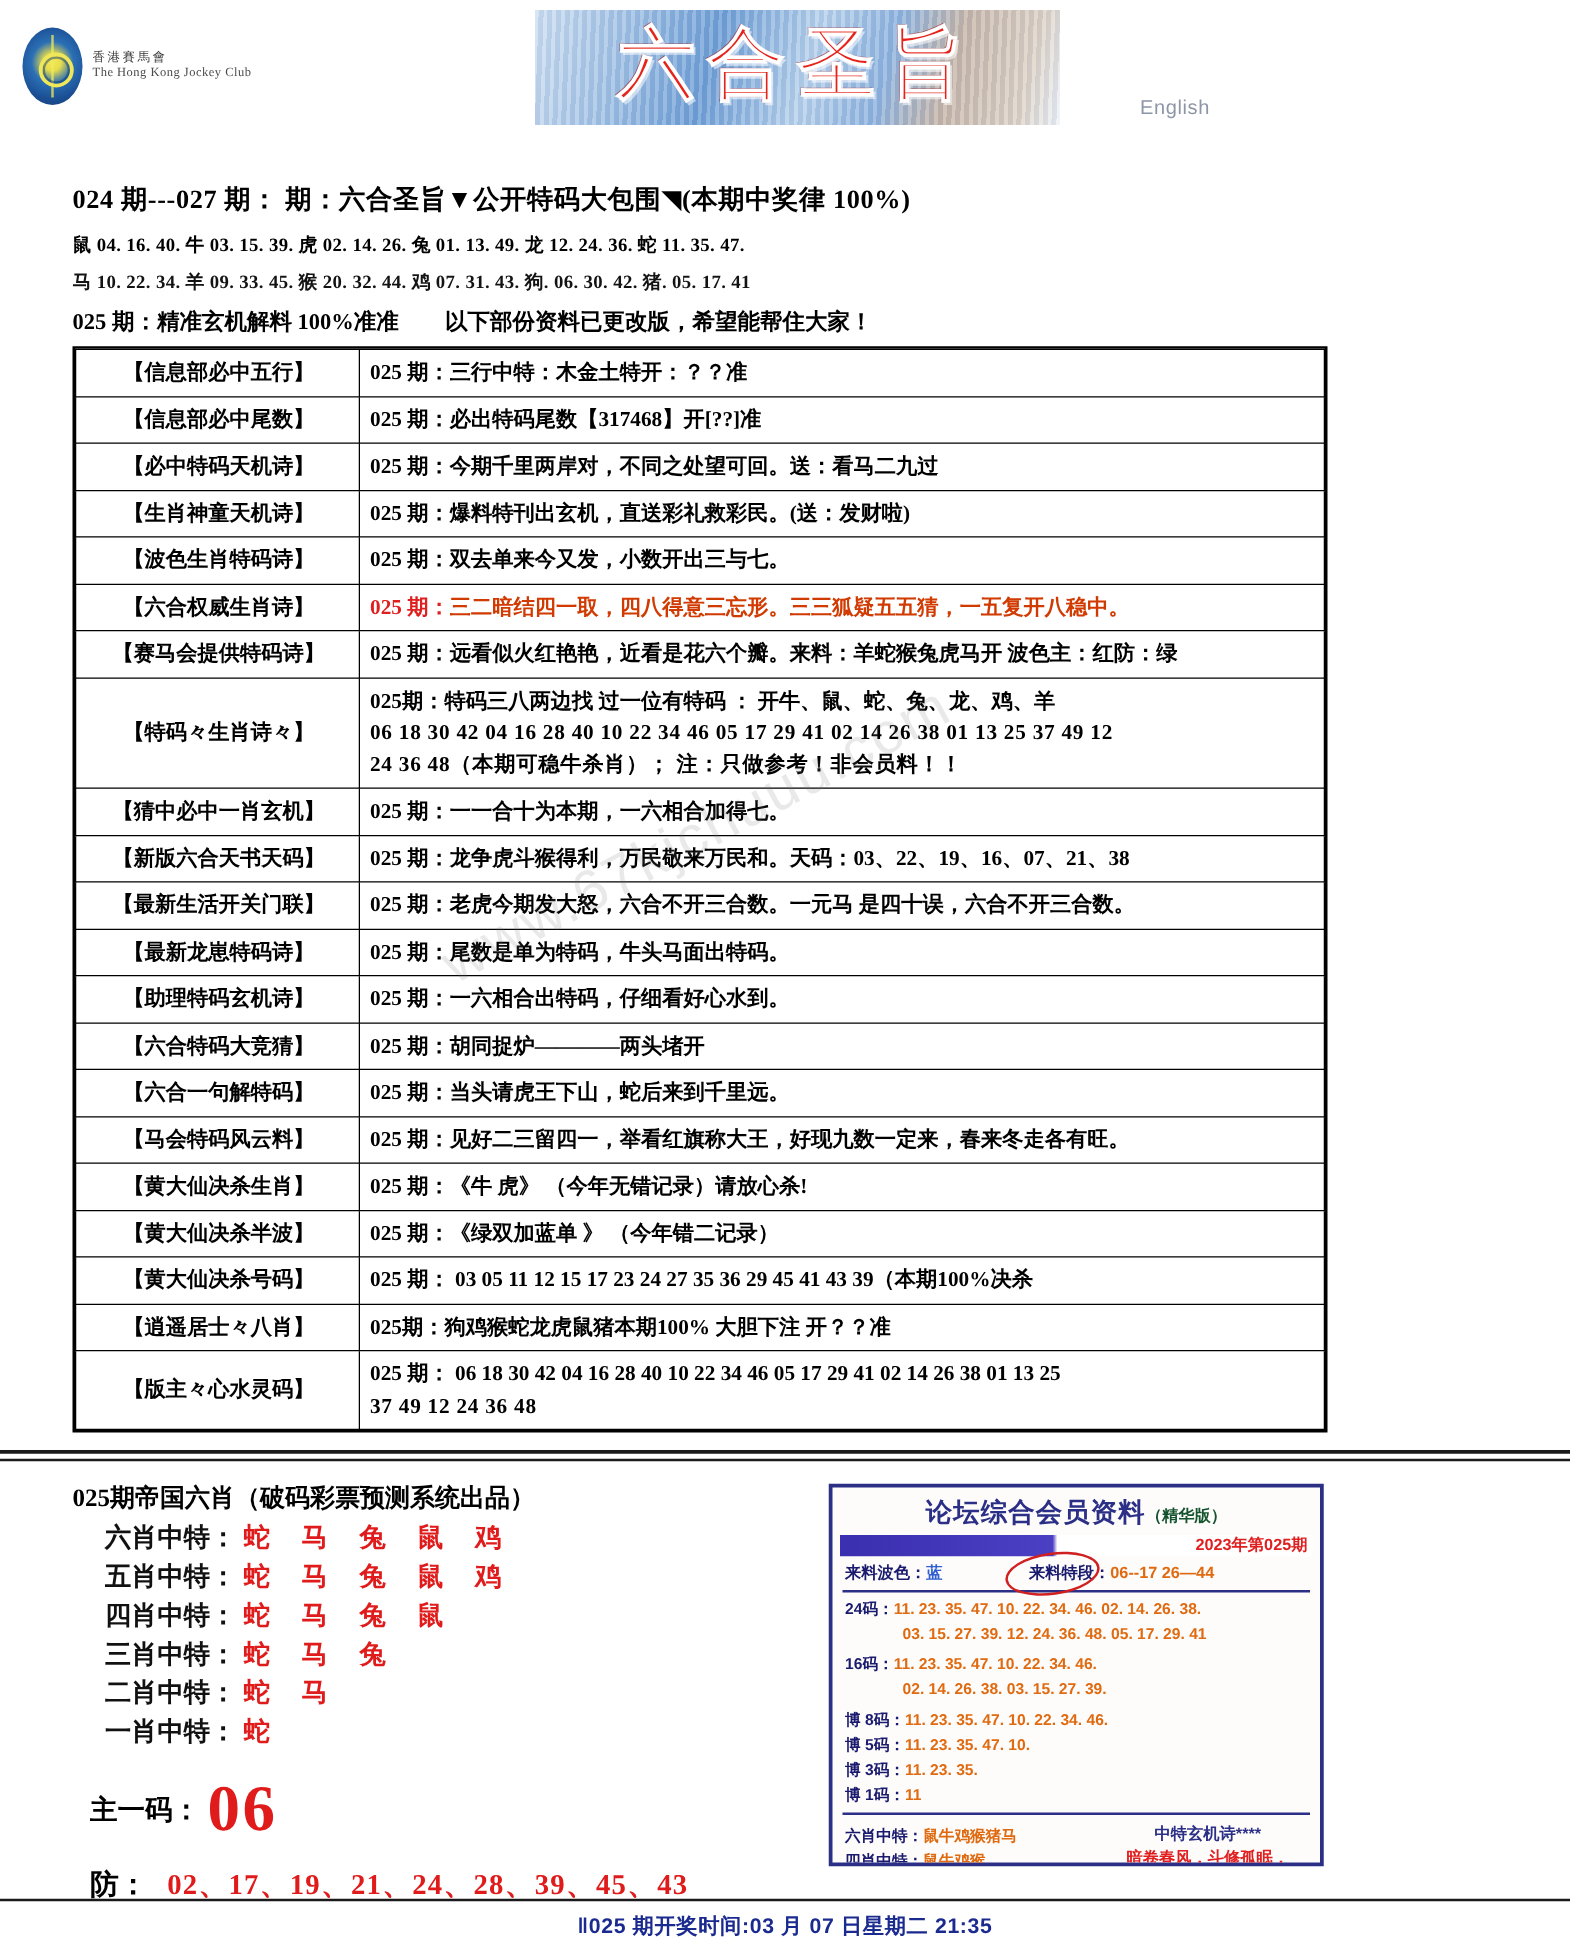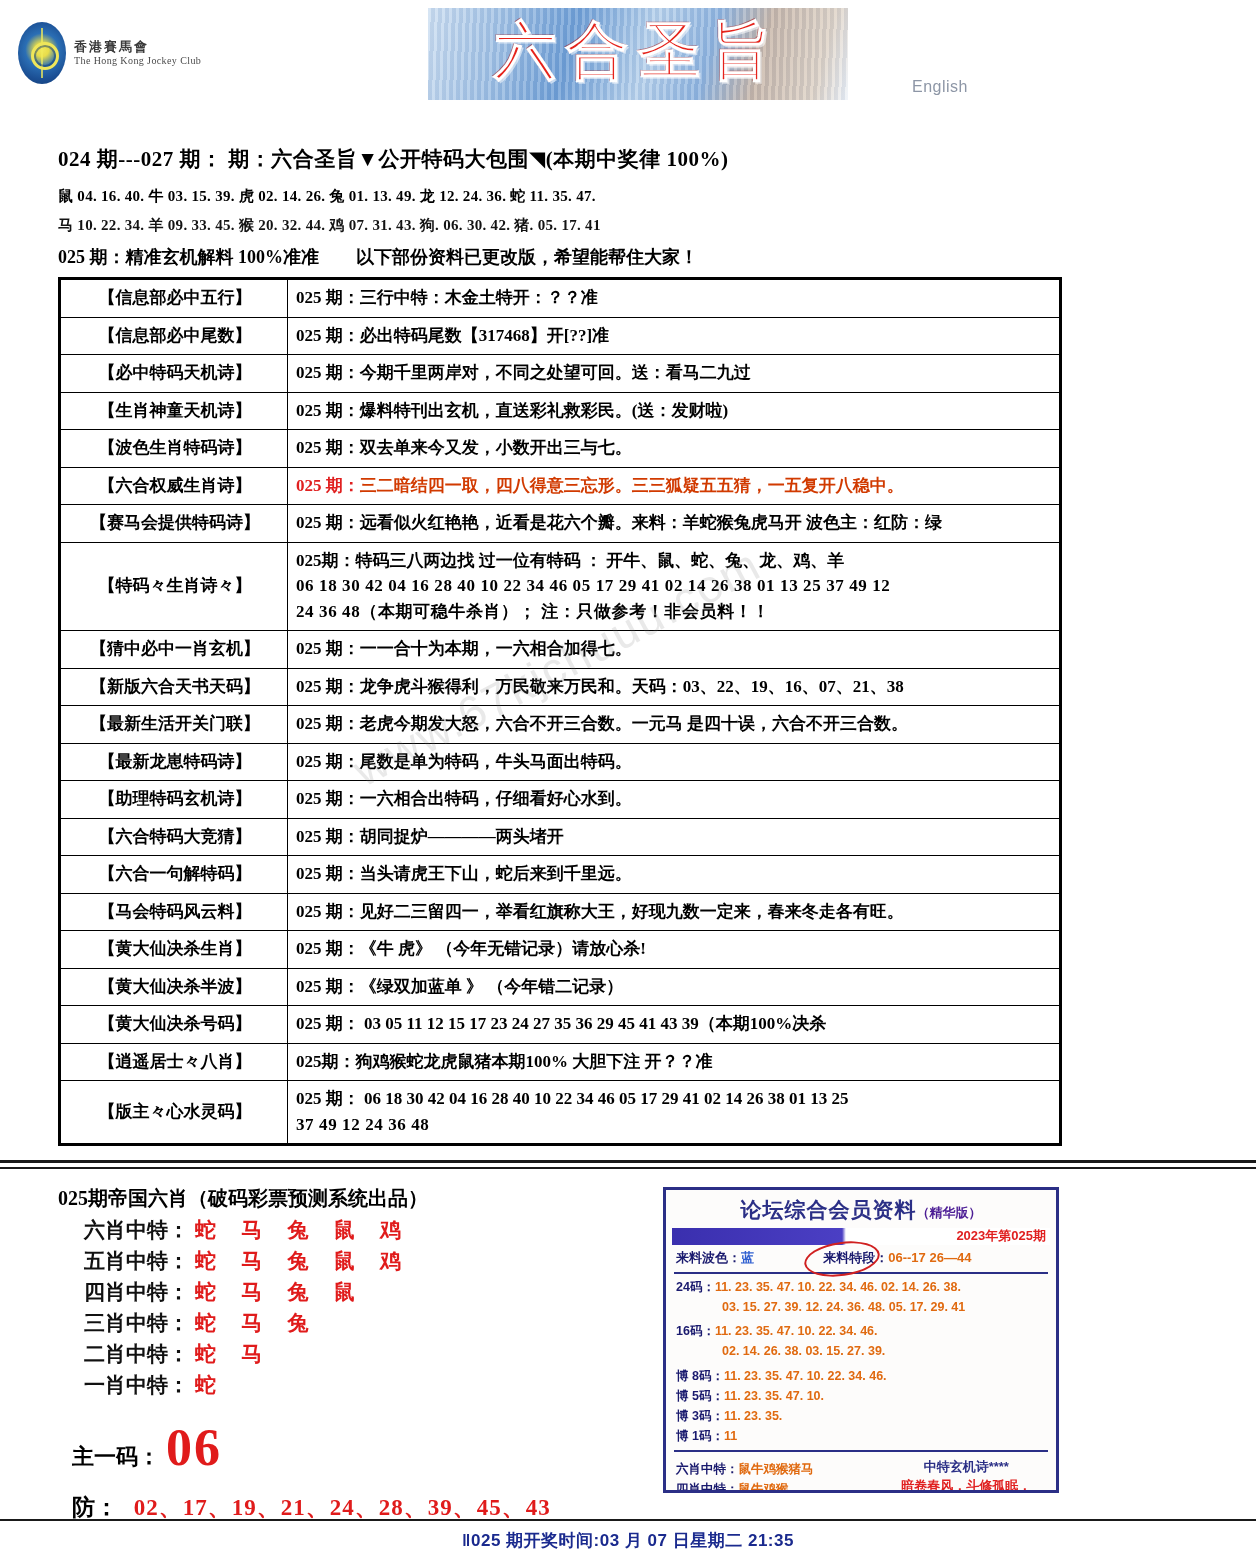--- a/index.html
+++ b/index.html
@@ -29,21 +29,21 @@
     content:"";position:absolute;left:50%;top:50%;
     width:22px;height:22px;margin:-11px 0 0 -11px;
     border:3px solid #efe65a;border-radius:50%;
     box-shadow:0 0 0 2px rgba(20,60,110,.5) inset;
   }
   .logo-mark:before{
     content:"";position:absolute;left:50%;top:6px;bottom:6px;width:2px;
     margin-left:-1px;background:rgba(240,235,90,.75);
   }
   .logo-text{line-height:1.25;}
-  .logo-cn{font-size:13px;color:#3a3a3a;letter-spacing:2px;font-weight:bold;}
+  .logo-cn{font-size:10px;color:#3a3a3a;letter-spacing:2px;font-weight:normal;}
   .logo-en{font-size:10px;color:#4a4a4a;letter-spacing:.4px;}
 
   .banner{
     position:absolute;left:428px;top:8px;width:420px;height:92px;
     background:
       linear-gradient(105deg,#cfe0f2 0%,#9fc0e4 18%,#6f9fd6 34%,#b8d2ec 52%,#8fb4df 66%,#c8b6a8 78%,#dfd3c6 92%,#eef3f9 100%);
     overflow:hidden;
   }
   .banner:before{
     content:"";position:absolute;inset:0;
@@ -121,38 +121,38 @@
     margin:0;height:0;border-top:2px solid #1a1a1a;width:1256px;
   }
 
   
   .bottom{position:relative;height:350px;}
   .left-panel{position:absolute;left:58px;top:16px;width:560px;}
   .lp-title{font-size:20px;font-weight:bold;margin:0 0 4px 0;}
   .lp-row{font-size:21px;font-weight:bold;margin:3px 0 3px 26px;white-space:nowrap;}
   .lp-row .k{color:#111;}
   .lp-row .v{color:#e01b1b;letter-spacing:10px;margin-left:6px;margin-top:43px;}
-  .main-code{margin:26px 0 0 14px;font-size:22px;font-weight:bold;display:flex;align-items:flex-end;}
+  .main-code{margin:26px 0 0 14px;font-size:22px;font-weight:bold;display:flex;align-items:center;}
   .main-code .big{color:#e01b1b;font-size:52px;line-height:.9;margin-left:6px;letter-spacing:2px;}
   .def-row{margin:20px 0 0 14px;font-size:23px;font-weight:bold;white-space:nowrap;}
   .def-row .dv{color:#e01b1b;margin-left:10px;letter-spacing:1px;}
 
   
   .infobox{
     position:absolute;left:663px;top:18px;width:390px;height:300px;
     border:3px solid #2b2f86;background:#fdfcfb;
     font-family:"Liberation Sans","DejaVu Sans",sans-serif;
     overflow:hidden;
   }
   .ib-head{
     text-align:center;padding:6px 0 2px 0;
     font-size:21px;font-weight:bold;color:#2b2f86;letter-spacing:1px;
     white-space:nowrap;
   }
-  .ib-head .sub{color:#4c1d95;font-size:13px;letter-spacing:0;}
+  .ib-head .sub{color:#14532d;font-size:13px;letter-spacing:0;}
   .ib-bar{
     position:relative;height:17px;margin:2px 6px 0 6px;
     background:linear-gradient(90deg,#3a2fae 0%,#4b3fc4 45%,#ffffff 46%,#ffffff 100%);
   }
   .ib-bar .issue{
     position:absolute;right:4px;top:-1px;color:#e02020;font-size:13px;font-weight:bold;
     white-space:nowrap;
   }
   .ib-line1{
     margin:4px 10px 0 10px;font-size:13px;font-weight:bold;color:#1a1a6e;

